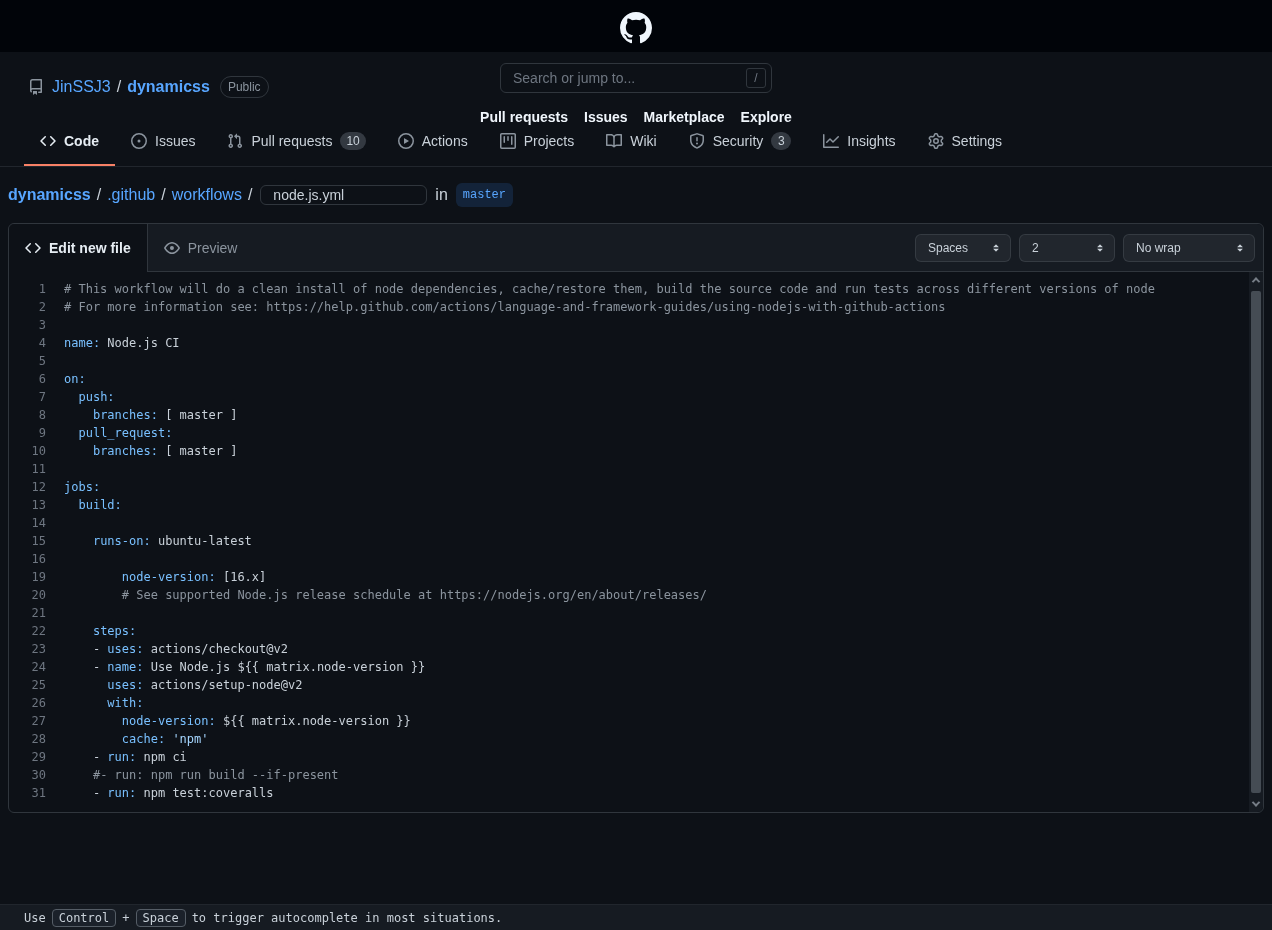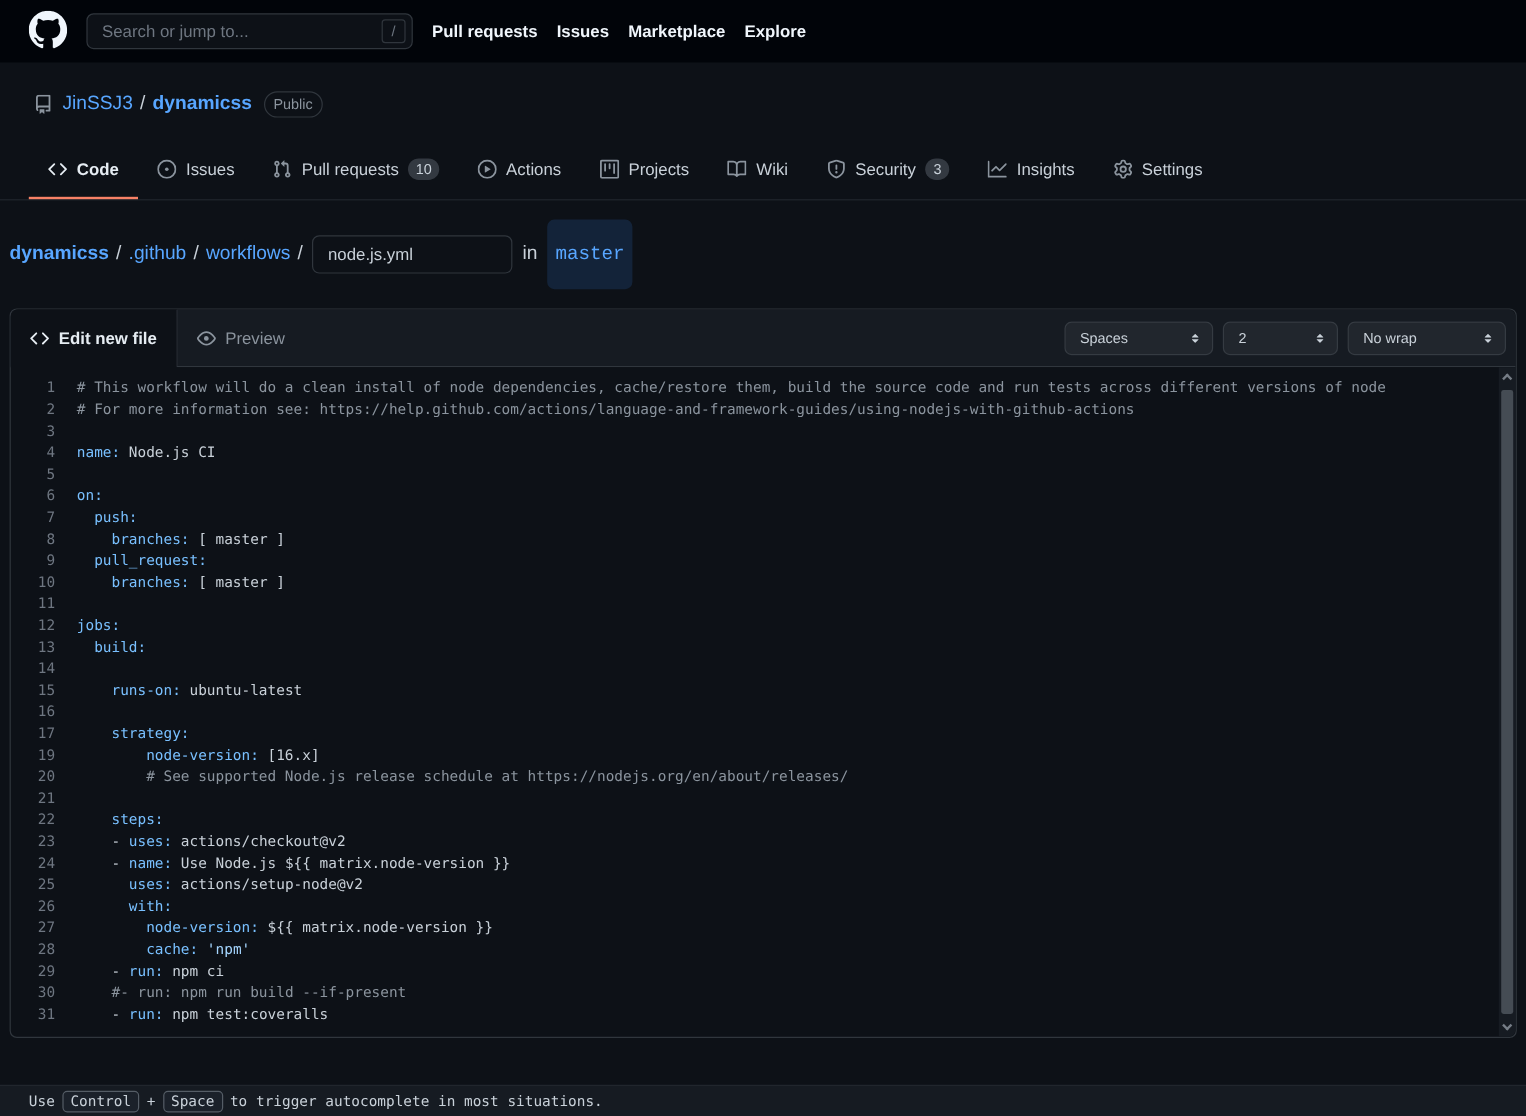--- a/index.html
+++ b/index.html
@@ -11,21 +11,21 @@
     font-size: 14px;
     position: relative;
     overflow: hidden;
   }
   a { text-decoration: none; color: inherit; cursor: pointer; }
 
   
   .topbar {
     height: 52px; background: #010409;
     display: flex; align-items: center;
-    padding: 12px 24px; gap: 16px;
+    padding: 12px 24px; gap: 16px; flex-direction: column;
   }
   .logo { display: block; color: #f0f6fc; }
   .searchbox { position: relative; width: 272px; }
   .searchbox input {
     width: 100%; height: 30px;
     background: #0d1117; border: 1px solid #30363d; border-radius: 6px;
     color: #c9d1d9; font-size: 14px; padding: 0 30px 0 12px;
     font-family: "Liberation Sans", sans-serif; outline: none;
   }
   .searchbox input::placeholder { color: #6e7681; }
@@ -75,30 +75,30 @@
   
   .workspace { padding: 0 8px; }
   .breadcrumb {
     display: flex; align-items: center;
     padding: 16px 0; font-size: 16px;
   }
   .breadcrumb a { color: #58a6ff; }
   .breadcrumb .crumb-root { font-weight: 600; }
   .breadcrumb .sep { margin: 0 6px; color: #c9d1d9; }
   .filename-input {
-    width: 167px; height: 32px; margin: 0 8px 0 2px;
+    width: 167px; height: 20px; margin: 0 8px 0 2px;
     background: #0d1117; border: 1px solid #30363d; border-radius: 6px;
     color: #c9d1d9; font-size: 14px; padding: 0 12px; outline: none;
     font-family: "Liberation Sans", sans-serif;
   }
   .in-label { color: #c9d1d9; margin-right: 8px; font-size: 16px; }
   .branch-badge {
-    font-family: "Liberation Mono", monospace; font-size: 16px;
+    font-family: "Liberation Mono", monospace; font-size: 12px;
     color: #58a6ff; background: rgba(56,139,253,0.15);
-    border-radius: 6px; padding: 20px 7px;
+    border-radius: 6px; padding: 5px 7px;
   }
 
   
   .editor {
     border: 1px solid #30363d; border-radius: 6px;
     background: #0d1117; position: relative; overflow: visible;
   }
   .editor-head {
     display: flex; height: 48px;
     background: #161b22; border-bottom: 1px solid #30363d;
@@ -119,21 +119,21 @@
     margin-left: auto; align-self: center;
     display: flex; gap: 8px; padding-right: 8px;
   }
   .select {
     display: flex; align-items: center; justify-content: space-between;
     height: 28px; padding: 0 8px 0 12px;
     background: #21262d; border: 1px solid rgba(240,246,252,0.1);
     border-radius: 6px; font-size: 12px; color: #c9d1d9; cursor: pointer;
   }
   .select .caret { display: flex; color: #c9d1d9; margin-left: 8px; }
-  .select-indent-mode { width: 124px; }
+  .select-indent-mode { width: 96px; }
   .select-indent-size { width: 96px; }
   .select-wrap-mode  { width: 132px; }
 
   .code {
     position: relative;
     font-family: "DejaVu Sans Mono", "Liberation Mono", monospace;
     font-size: 12px; line-height: 18px;
     padding: 8px 0 10px;
     border-radius: 0 0 6px 6px;
   }
@@ -411,24 +411,20 @@
           </div>
           <div class="code-line">
             <span class="ln">15</span>
             <span class="lc"><span>    </span><span class="tok-key">runs-on:</span><span> ubuntu-latest</span></span>
           </div>
           <div class="code-line">
             <span class="ln">16</span>
             <span class="lc"></span>
           </div>
           <div class="code-line">
-            <span class="ln">17</span>
-            <span class="lc"><span>    </span><span class="tok-key">strategy:</span></span>
-          </div>
-          <div class="code-line">
             <span class="ln">19</span>
             <span class="lc"><span>        </span><span class="tok-key">node-version:</span><span> [16.x]</span></span>
           </div>
           <div class="code-line">
             <span class="ln">20</span>
             <span class="lc"><span>        </span><span class="tok-comment"># See supported Node.js release schedule at https://nodejs.org/en/about/releases/</span></span>
           </div>
           <div class="code-line">
             <span class="ln">21</span>
             <span class="lc"></span>

